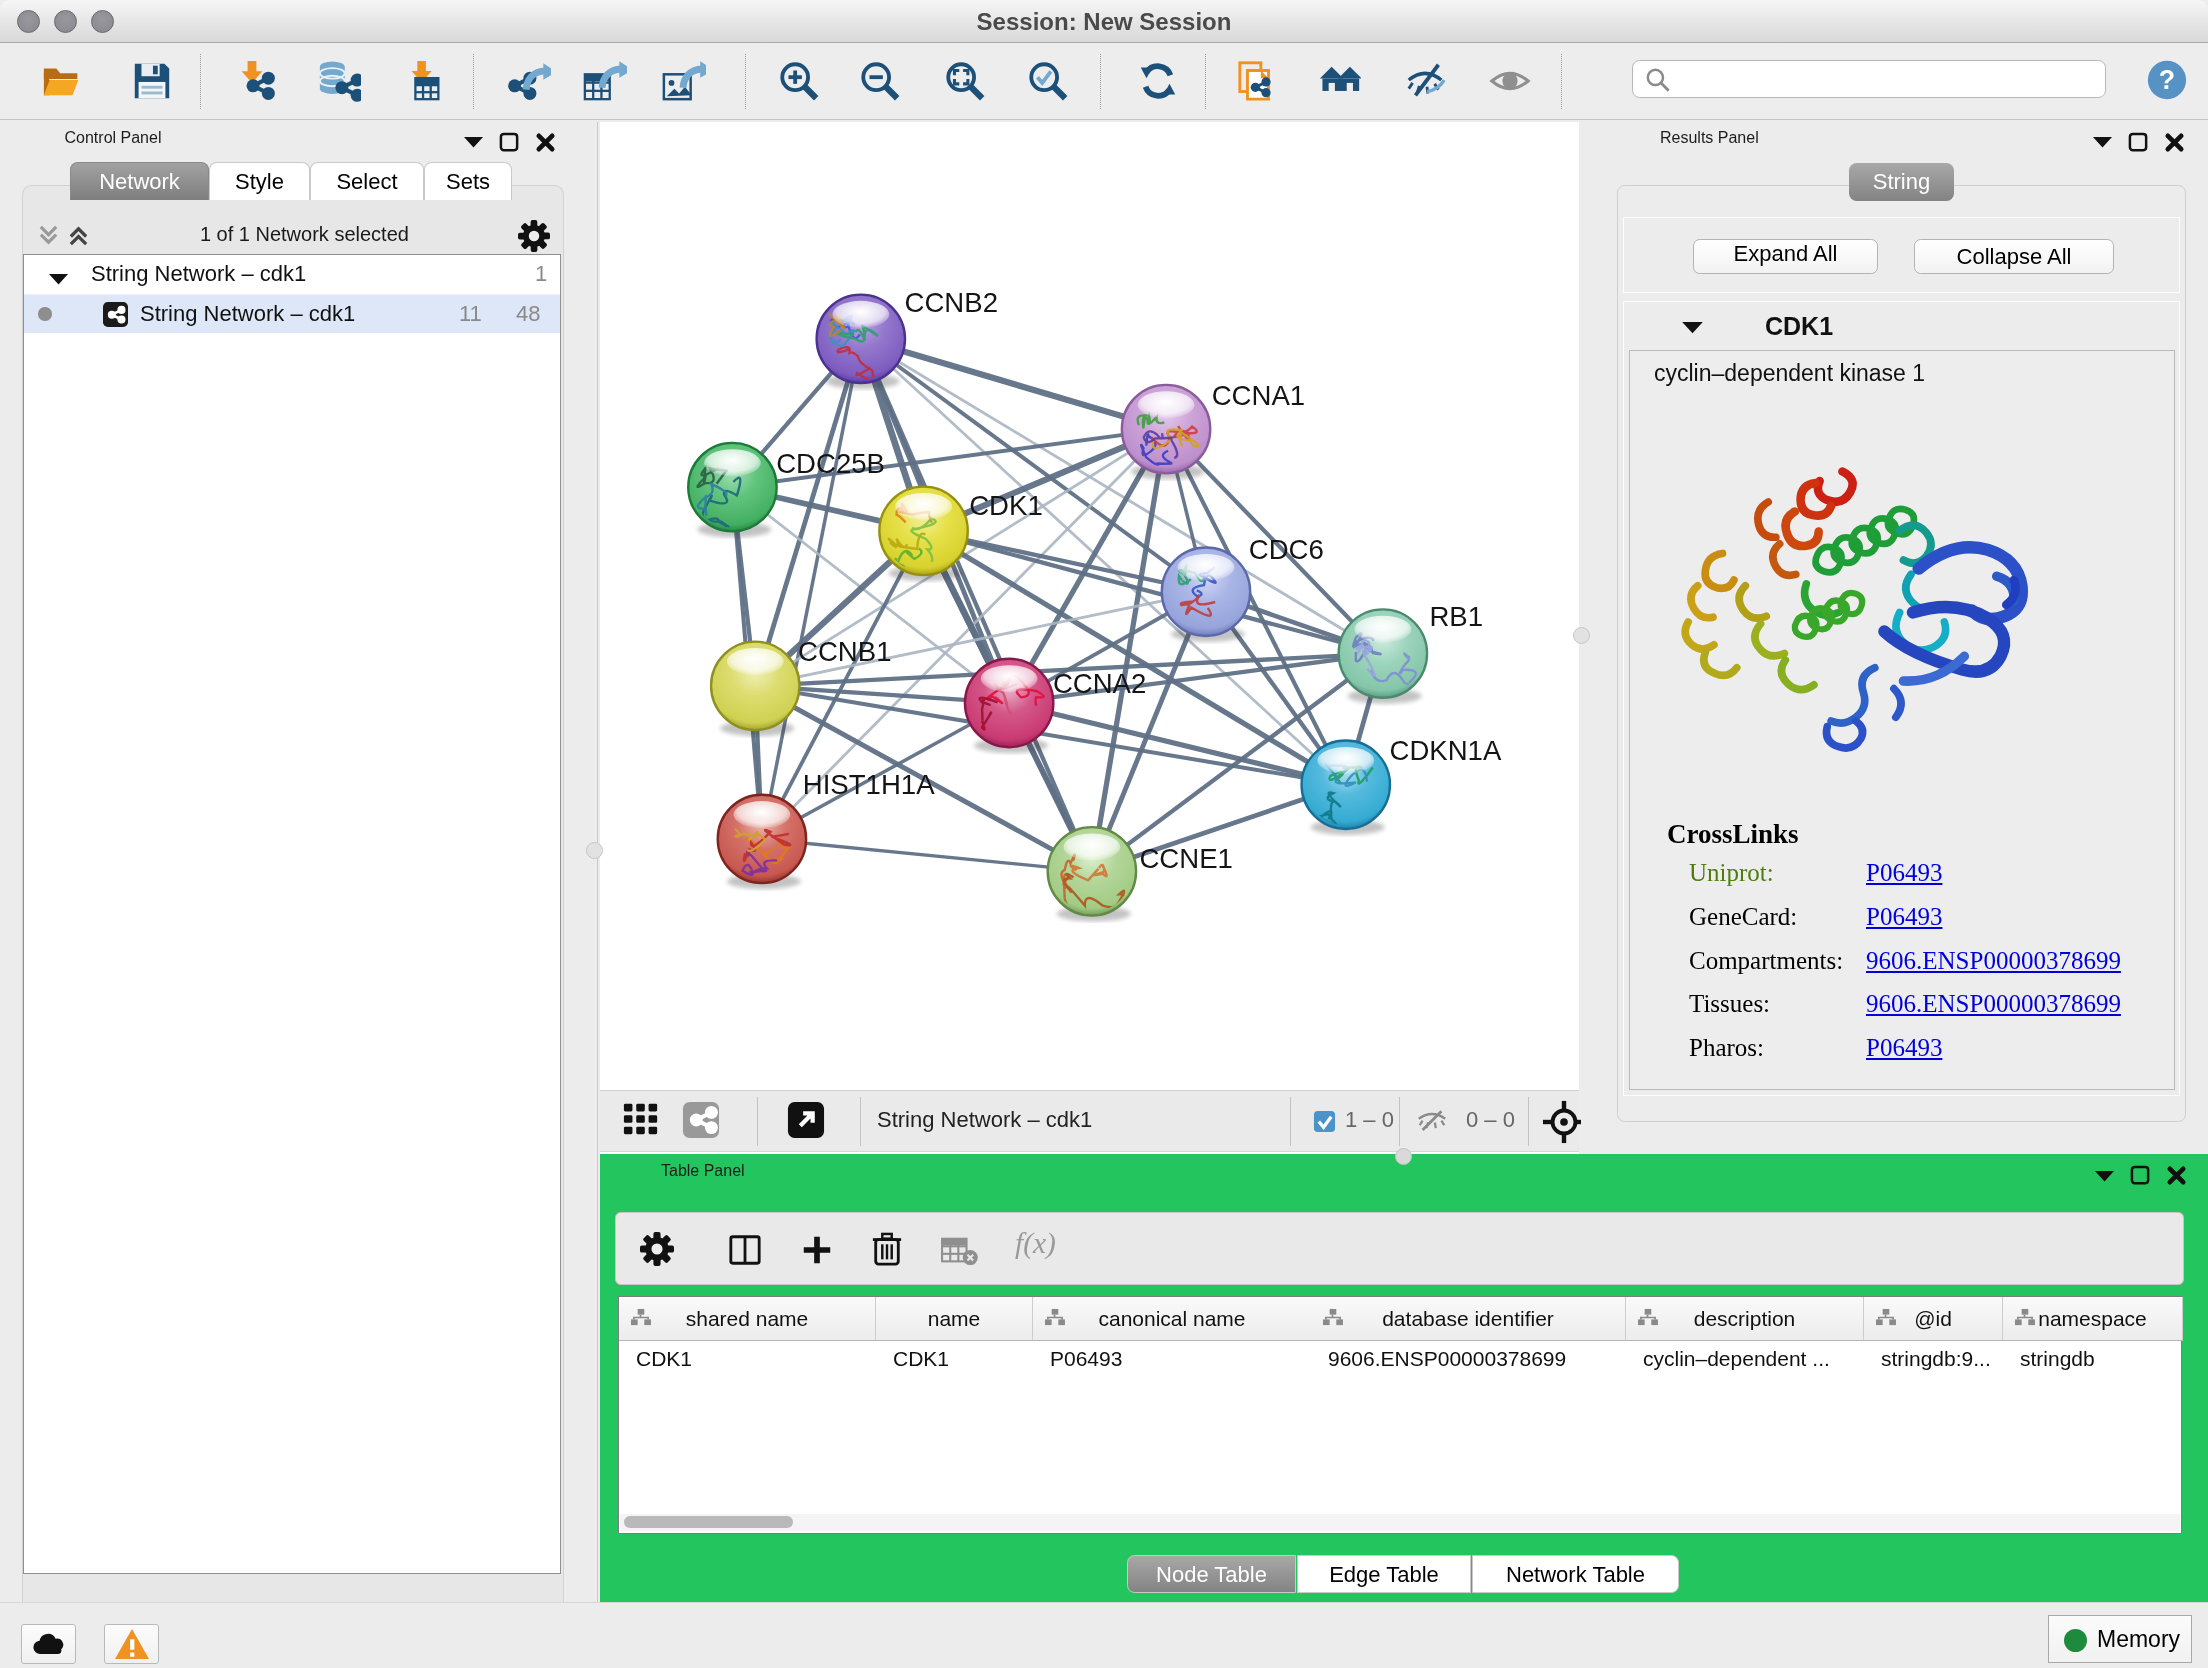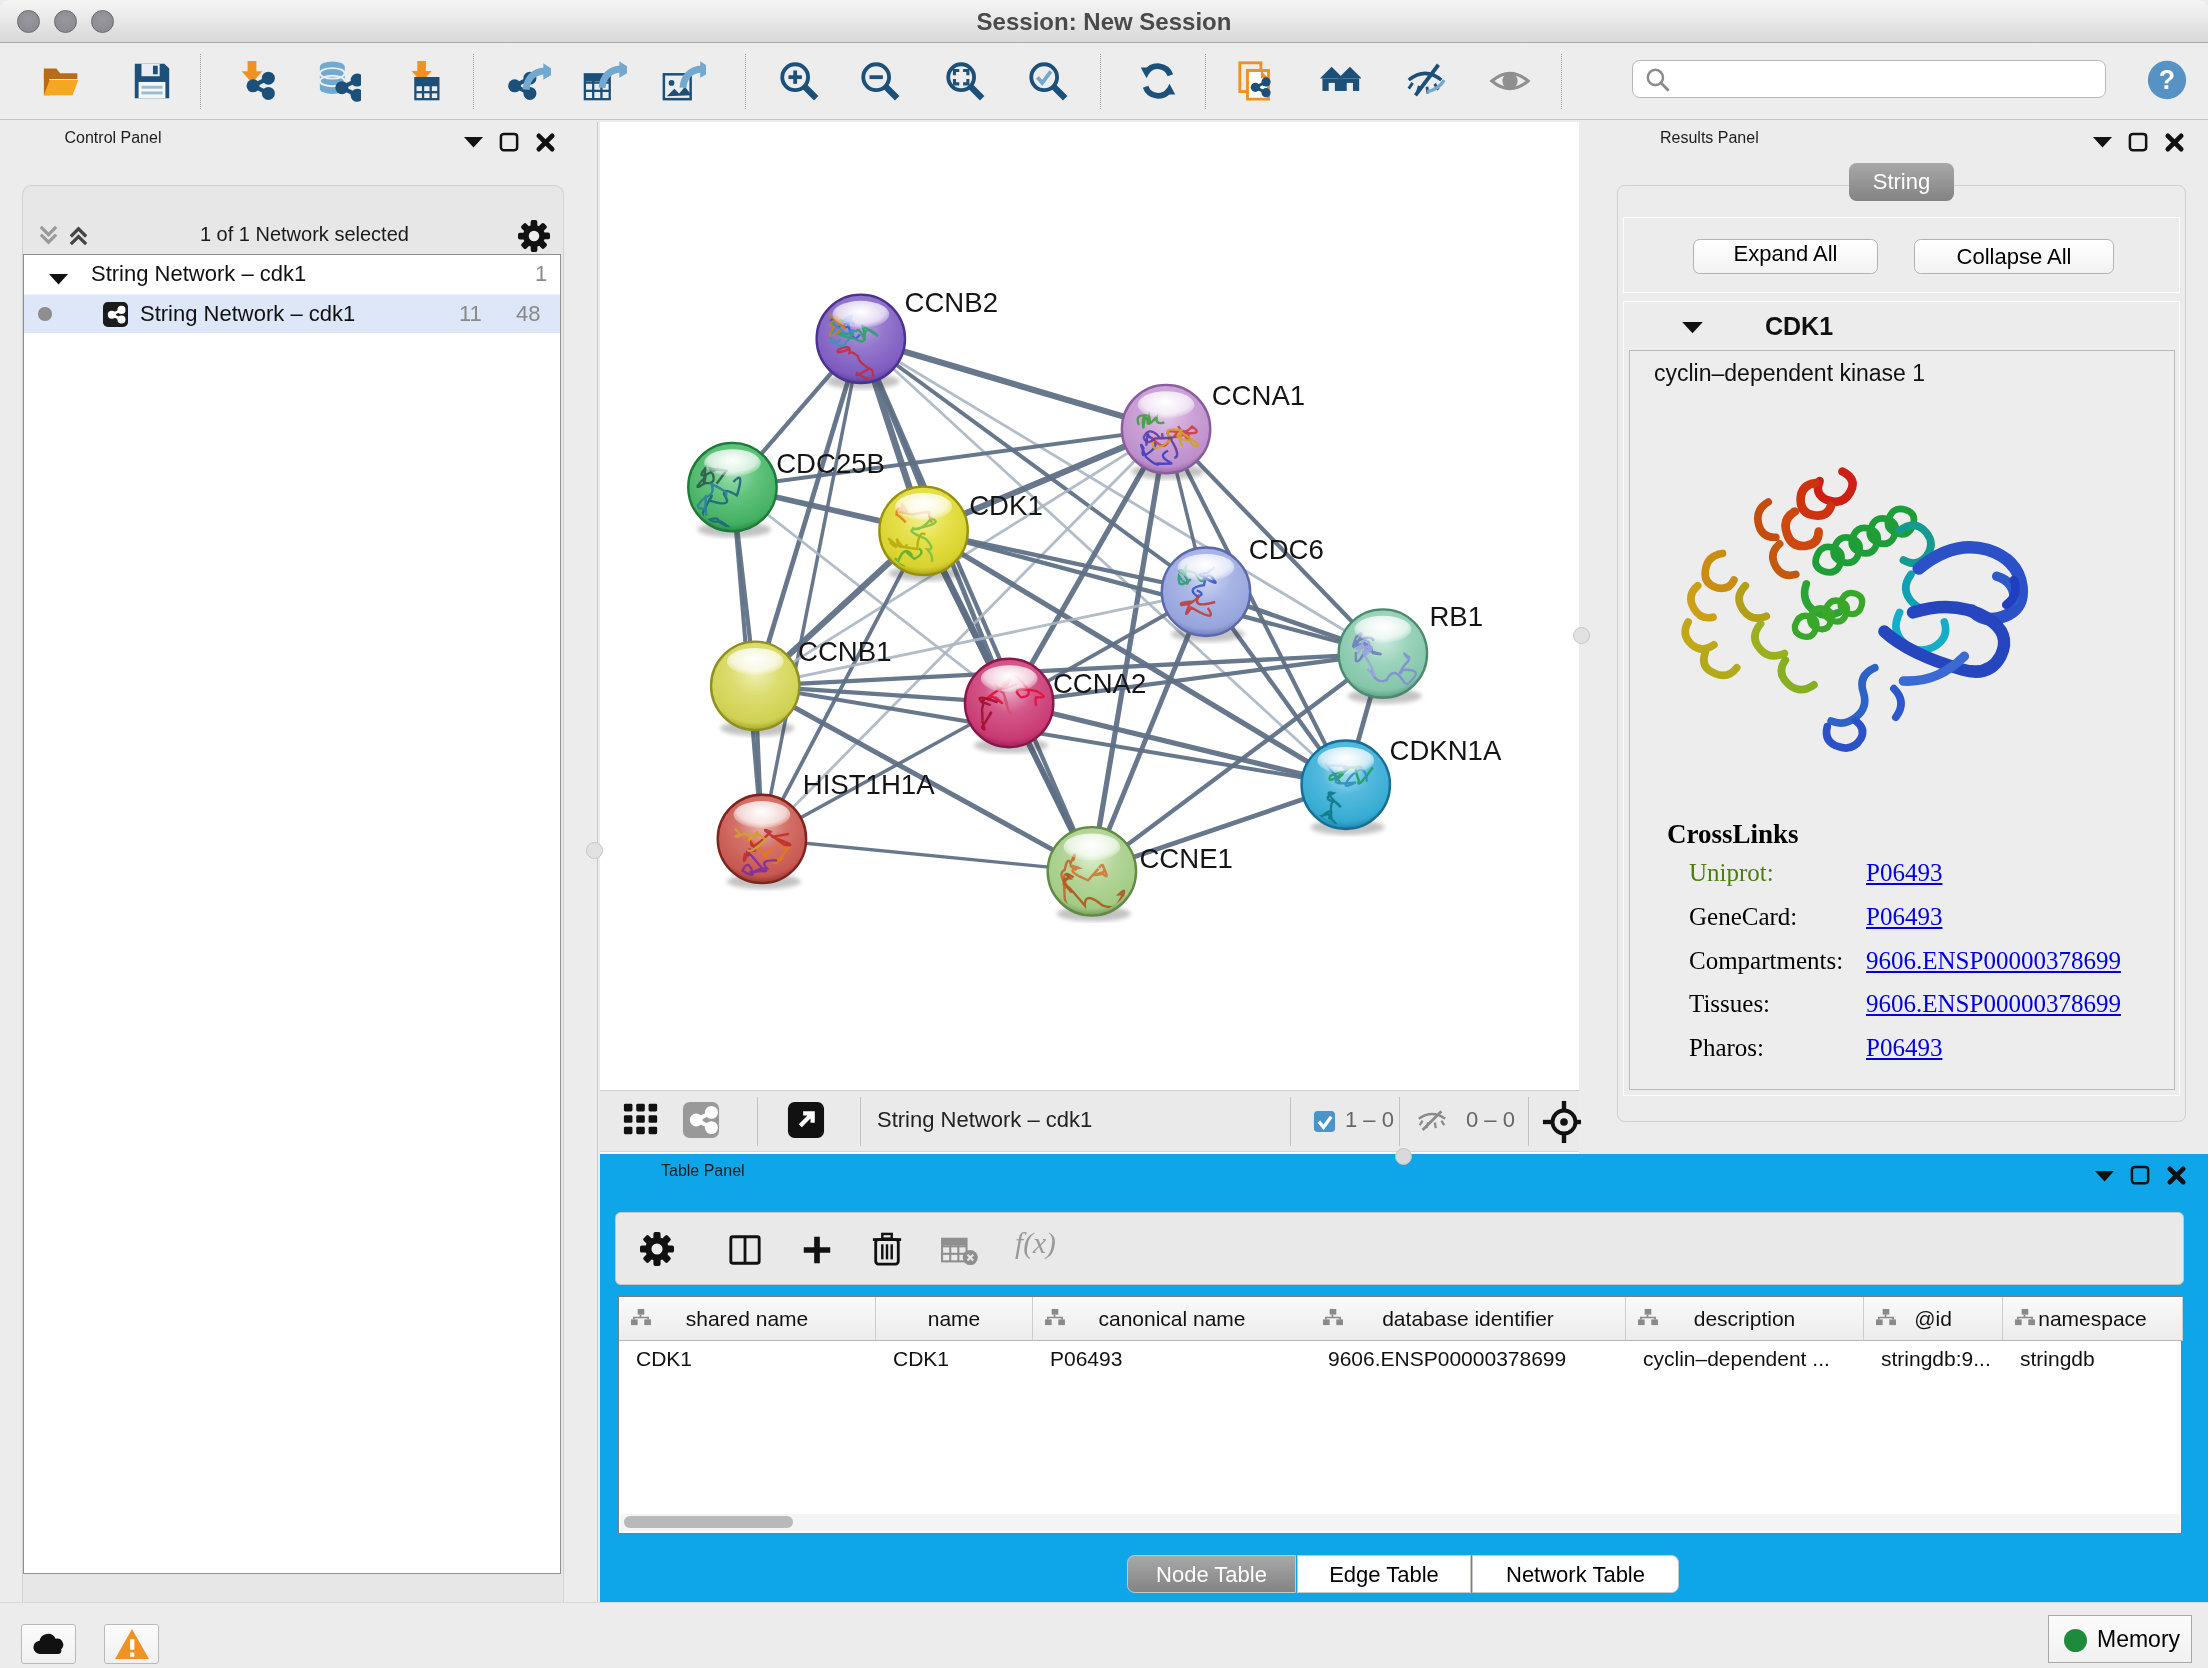--- a/index.html
+++ b/index.html
@@ -45,21 +45,21 @@
 
 #rpanel { left:1581px; top:122px; width:628px; height:1480px; background:#ececec; }
 #r-container { position:absolute; left:36px; top:63px; width:569px; height:937px;
   background:#ececec; border:1px solid #cfcfcf; border-radius:7.6px; }
 .dblbox { background:#ececec; border:1px solid #9d9d9d; outline:1px solid #fdfdfd; outline-offset:-1.9px; }
 .btn { background:linear-gradient(#ffffff,#f2f2f2); border:1px solid #b3b3b3; border-radius:6.7px;
   font-size:22px; color:#000; text-align:center; position:absolute; }
 .serif { font-family:"Liberation Serif", serif; }
 .link { color:#0000dd; text-decoration:underline; }
 
-#tpanel { left:600px; top:1154px; width:1608px; height:448px; background:#0ea5e9; }
+#tpanel { left:600px; top:1154px; width:1608px; height:448px; background:#22c55e; }
 #t-toolbar { position:absolute; left:15px; top:58px; width:1569px; height:73px;
   background:#e9e9e9; border:1px solid #c6c6c6; border-radius:5.7px; }
 #t-table { position:absolute; left:18px; top:142px; width:1564px; height:238px;
   background:#fff; border:1.9px solid #7d7d7d; }
 .th { position:absolute; top:0; height:44px; background:linear-gradient(#fafafa,#ececec);
   border-right:1px solid #cdcdcd; border-bottom:1px solid #b6b6b6; font-size:21px; color:#111;
   display:flex; align-items:center; justify-content:center; }
 .td { position:absolute; top:44px; height:35px; font-size:21px; color:#111;
   display:flex; align-items:center; }
 .ttab { display:inline-block; text-align:center; font-size:22px; background:#fff;
@@ -248,20 +248,26 @@
         <path d="M1 2 h20 l-10 11 z" fill="#111"></path>
       </svg>
       <svg width="21" height="21" viewBox="0 0 22 22" style="">
         <rect x="2" y="2" width="17" height="17" rx="3" fill="none" stroke="#111" stroke-width="2.6"></rect>
       </svg>
       <svg width="21" height="21" viewBox="0 0 22 22" style="">
         <path d="M4 4 L18 18 M18 4 L4 18" stroke="#111" stroke-width="5" stroke-linecap="round"></path>
       </svg>
     </div>
     <div id="cp-container"></div>
+    <div class="tabrow abs" style="left:0;top:40px;width:598px;height:38px">
+      <div class="tab sel abs" style="left:70px;top:0;width:139px">Network</div>
+      <div class="tab abs" style="left:209px;top:0;width:101px">Style</div>
+      <div class="tab abs" style="left:310px;top:0;width:114px">Select</div>
+      <div class="tab abs" style="left:424px;top:0;width:88px">Sets</div>
+    </div>
     <div id="cp-bar" class="abs" style="left:23px">
       <div class="abs" style="left:15px;top:7.6px"><svg width="21" height="23" viewBox="0 0 22 24" style="">
           <path d="M3 2 l8 8 l8 -8 M3 10 l8 8 l8 -8" stroke="#9a9a9a" stroke-width="3.4" fill="none"></path>
         </svg></div>
       <div class="abs" style="left:45px;top:7.6px"><svg width="21" height="23" viewBox="0 0 22 24" style="">
           <path d="M3 12 l8 -8 l8 8 M3 20 l8 -8 l8 8" stroke="#444" stroke-width="3.4" fill="none"></path>
         </svg></div>
       <div class="abs" style="left:11.4px;top:5.7px;width:540px;text-align:center;font-size:20px;color:#1a1a1a">1 of 1 Network selected</div>
       <div class="abs" style="left:495px;top:2.9px"><svg width="32" height="32" viewBox="0 0 34 34" style="">
           <g fill="#111">

